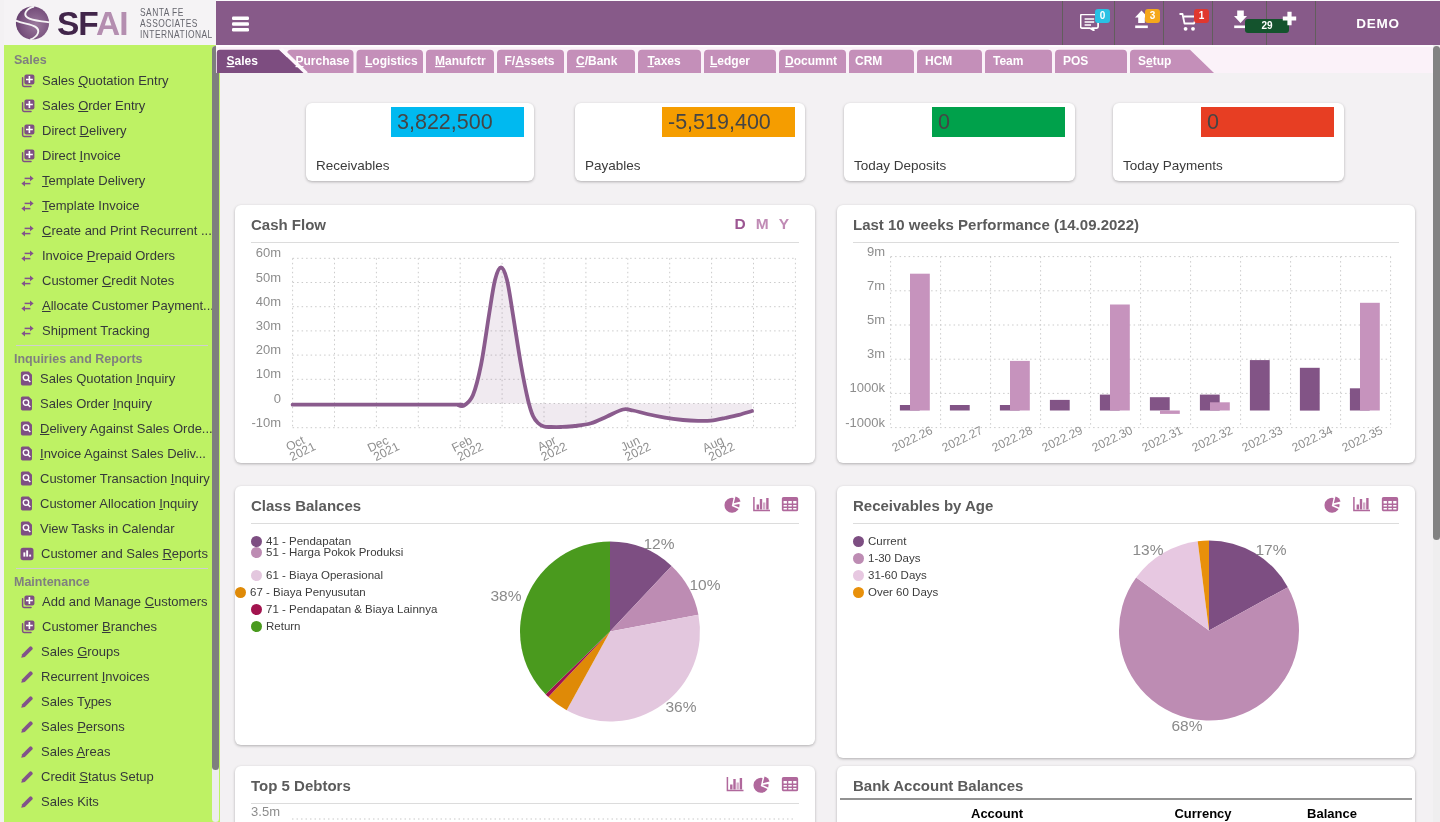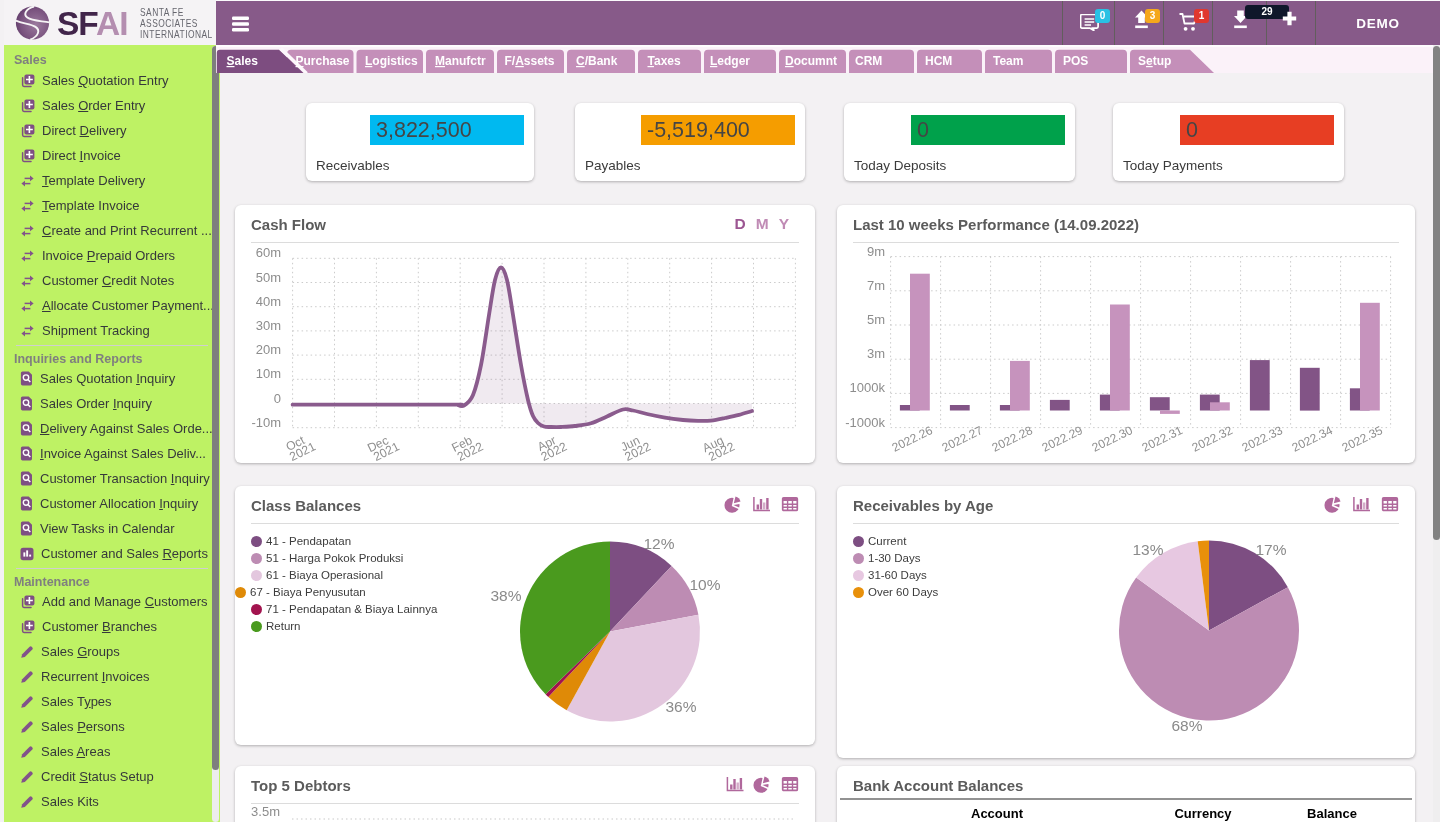--- a/index.html
+++ b/index.html
@@ -19,21 +19,21 @@
 .hsep { position:absolute; top:0; width:1px; height:44px; background:#55604f; opacity:0.75; }
 .badge { position:absolute; font-size:10px; font-weight:bold; color:#fff; border-radius:3px; text-align:center; line-height:14px; height:14px; }
 #demo { position:absolute; left:1100px; top:0; width:124px; height:44px; color:#fff; font-weight:bold; font-size:13.5px; letter-spacing:0.8px; display:flex; align-items:center; justify-content:center; }
 #tabbar { position:absolute; left:216px; top:45px; width:1224px; height:28px; background:#fbf2f9; }
 #whitestrip { position:absolute; left:216px; top:45px; width:1224px; height:2px; background:#fefcfe; }
 #mainscroll { position:absolute; left:1433px; top:45px; width:7px; height:777px; background:#efeeef; }
 #mainthumb { position:absolute; left:1433px; top:46px; width:7px; height:494px; background:#828282; border-radius:4px; }
 .card { position:absolute; background:#fff; border-radius:6px; box-shadow:0 1px 3px rgba(0,0,0,0.28); }
 .ctitle { position:absolute; left:16px; top:11px; font-size:15px; font-weight:bold; color:#5b5b5b; }
 .csep { position:absolute; left:16px; top:37px; right:16px; height:1px; background:#dcdcdc; }
-.kpibar { position:absolute; top:12px; right:10px; width:154px; height:30px; font-size:21.5px; color:#454545; line-height:30px; padding-left:6px; }
+.kpibar { position:absolute; top:4px; right:10px; width:133px; height:30px; font-size:21.5px; color:#454545; line-height:30px; padding-left:6px; }
 .kpilabel { position:absolute; left:10px; top:55px; font-size:13.5px; color:#3b3b3b; }
 .cicons { position:absolute; top:10px; right:16px; }
 .leg { position:absolute; font-size:11.5px; color:#3c3c3c; display:flex; align-items:center; }
 .leg i { width:11px; height:11px; border-radius:50%; margin-right:4px; flex:0 0 auto; }
 </style>
 </head>
 <body>
 <div id="sidebar">
 <div id="logo">
 <svg width="216" height="45" viewBox="0 0 216 45">
@@ -308,21 +308,21 @@
 <svg style="position:absolute;left:963px;top:12px" width="19" height="19" viewBox="0 0 19 19">
 <path d="M0.5 1 h3 l2 9.5 h9.5 l2.5 -7 h-12.5" fill="none" stroke="#fff" stroke-width="1.8" stroke-linejoin="round"></path>
 <circle cx="6.6" cy="15.8" r="1.9" fill="#fff"></circle>
 <circle cx="14" cy="15.8" r="1.9" fill="#fff"></circle>
 </svg>
 <div class="badge" style="left:978px;top:8px;width:15px;background:#e0372e">1</div>
 <svg style="position:absolute;left:1016px;top:9px" width="17" height="21" viewBox="0 0 17 21">
 <path d="M8.5 13 L2 6 h3.2 V0.5 h6.6 V6 H15 Z" fill="#fff"></path>
 <rect x="2.2" y="15.5" width="12.6" height="2.6" fill="#fff"></rect>
 </svg>
-<div class="badge" style="left:1029px;top:4px;width:44px;background:#0f172a">29</div>
+<div class="badge" style="left:1029px;top:18px;width:44px;background:#14532d">29</div>
 <svg style="position:absolute;left:1066px;top:10px" width="15" height="15" viewBox="0 0 15 15">
 <path d="M7.5 0.8 v13.4 M0.8 7.5 h13.4" stroke="#fff" stroke-width="4.2"></path>
 </svg>
 <div id="demo">DEMO</div>
 
 </div>
 <div id="tabbar">
 <svg width="1224" height="28" viewBox="0 0 1224 28" style="position:absolute;left:0;top:0">
 <path d="M71 28 V8.8 Q71 4.8 75 4.8 H133.5 Q137.5 4.8 137.5 8.8 V28 Z" fill="#c48fb9"></path>
 <path d="M140.5 28 V8.8 Q140.5 4.8 144.5 4.8 H203 Q207 4.8 207 8.8 V28 Z" fill="#c48fb9"></path>
@@ -529,21 +529,21 @@
         <rect x="10.5" y="6.5" width="2.4" height="7" fill="#d4abc9"></rect>
         <rect x="13.7" y="2" width="2.4" height="11.5" fill="#b0689c"></rect>
       </g>
       <g transform="translate(72.5,0)">
         <rect x="1.2" y="1.8" width="14.6" height="12.6" rx="1" fill="none" stroke="#b0689c" stroke-width="1.7"></rect>
         <rect x="1.2" y="1.8" width="14.6" height="3.2" fill="#b0689c"></rect>
         <path d="M6.1 1.8 V14.4 M11 1.8 V14.4 M1.2 8.2 H15.8 M1.2 11.3 H15.8" stroke="#b0689c" stroke-width="1.4" fill="none"></path>
       </g>
     </svg>
 <div class="leg" style="left:16px;top:49px"><i style="background:#7d4e82"></i>41 - Pendapatan</div>
-<div class="leg" style="left:16px;top:66px"><i style="background:#bd8cb3"></i>51 - Harga Pokok Produksi</div>
+<div class="leg" style="left:16px;top:60px"><i style="background:#bd8cb3"></i>51 - Harga Pokok Produksi</div>
 <div class="leg" style="left:16px;top:83px"><i style="background:#e3c7de"></i>61 - Biaya Operasional</div>
 <div class="leg" style="left:0;top:100px"><i style="background:#df8a07"></i>67 - Biaya Penyusutan</div>
 <div class="leg" style="left:16px;top:117px"><i style="background:#a2134e"></i>71 - Pendapatan &amp; Biaya Lainnya</div>
 <div class="leg" style="left:16px;top:134px"><i style="background:#4a9a1e"></i>Return</div>
 <svg style="position:absolute;left:0;top:0" width="580" height="259" viewBox="0 0 580 259">
 <path d="M375.0 145.5 L375.00 55.50 A90 90 0 0 1 436.61 79.89 Z" fill="#7d4e82"></path>
 <path d="M375.0 145.5 L436.61 79.89 A90 90 0 0 1 463.41 128.64 Z" fill="#bd8cb3"></path>
 <path d="M375.0 145.5 L463.41 128.64 A90 90 0 0 1 331.64 224.37 Z" fill="#e3c7de"></path>
 <path d="M375.0 145.5 L331.64 224.37 A90 90 0 0 1 313.39 211.11 Z" fill="#df8a07"></path>
 <path d="M375.0 145.5 L313.39 211.11 A90 90 0 0 1 310.57 208.33 Z" fill="#a2134e"></path>

